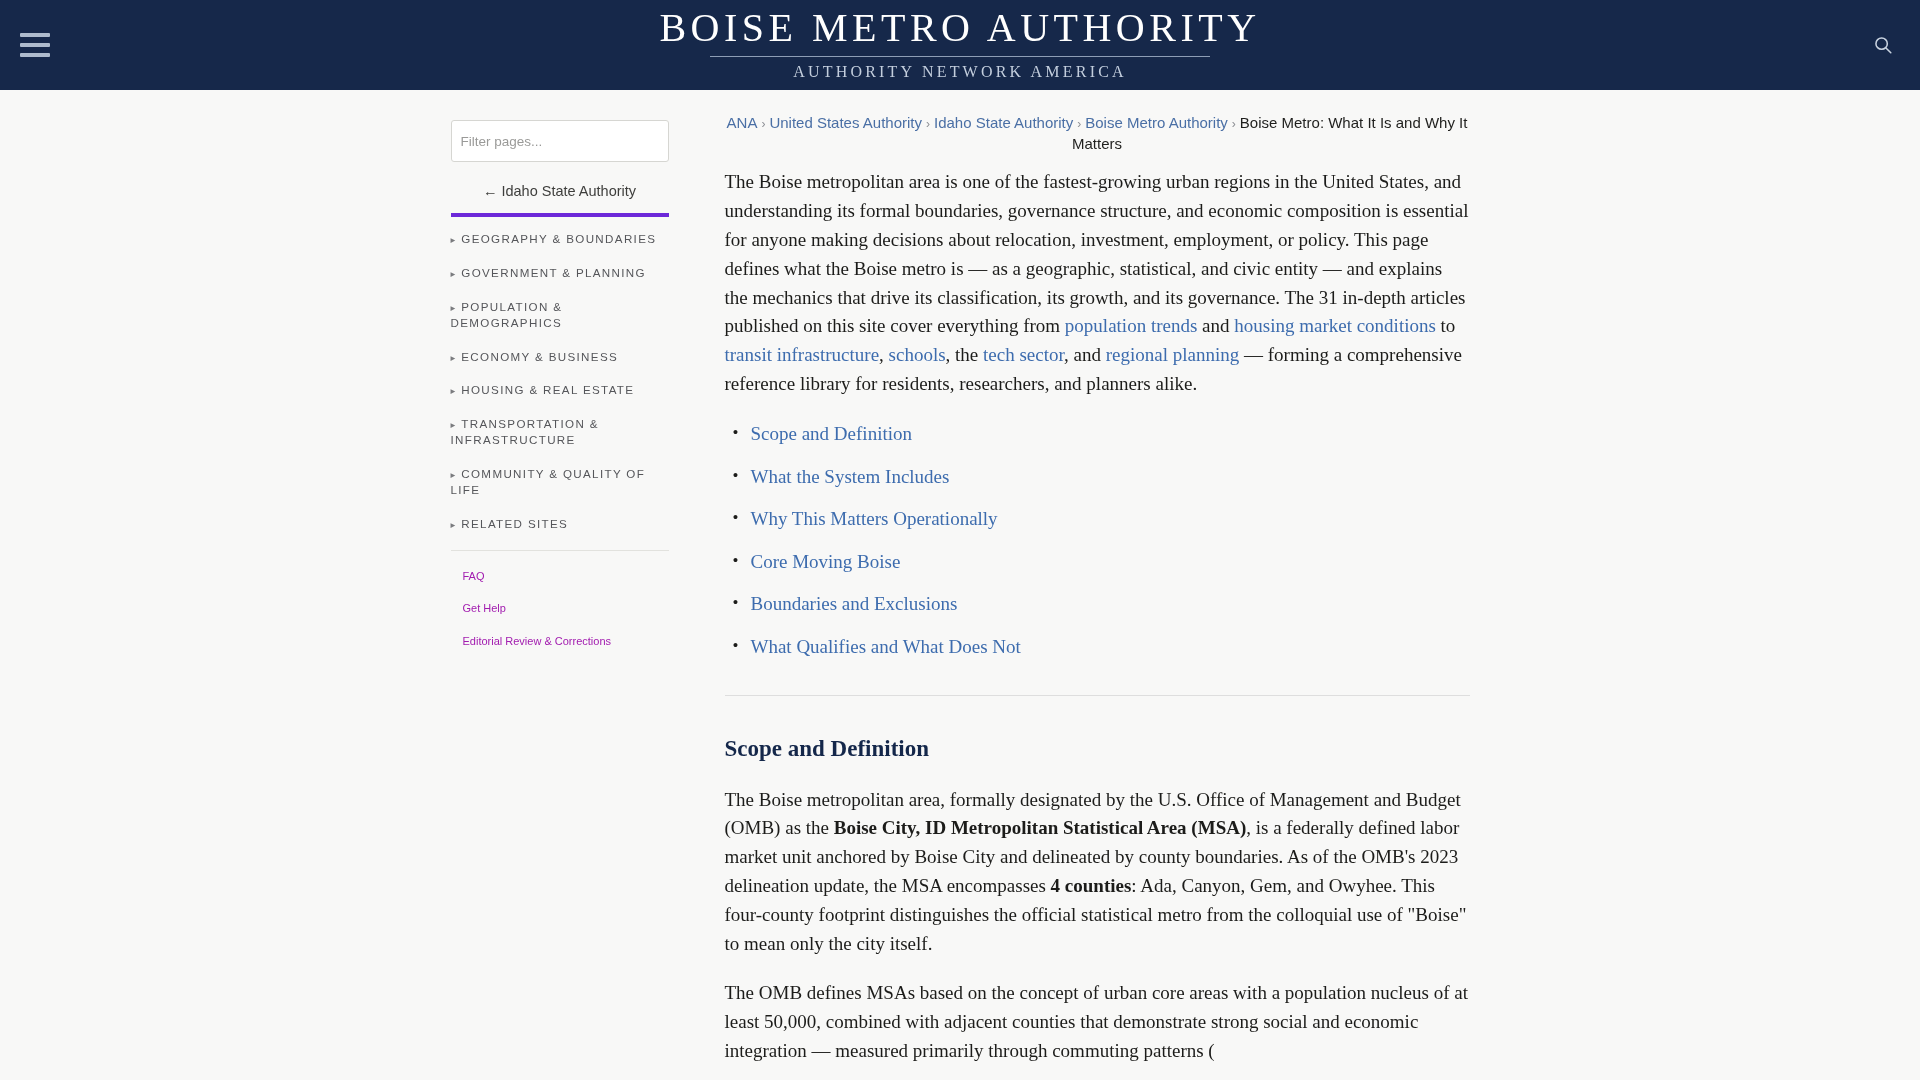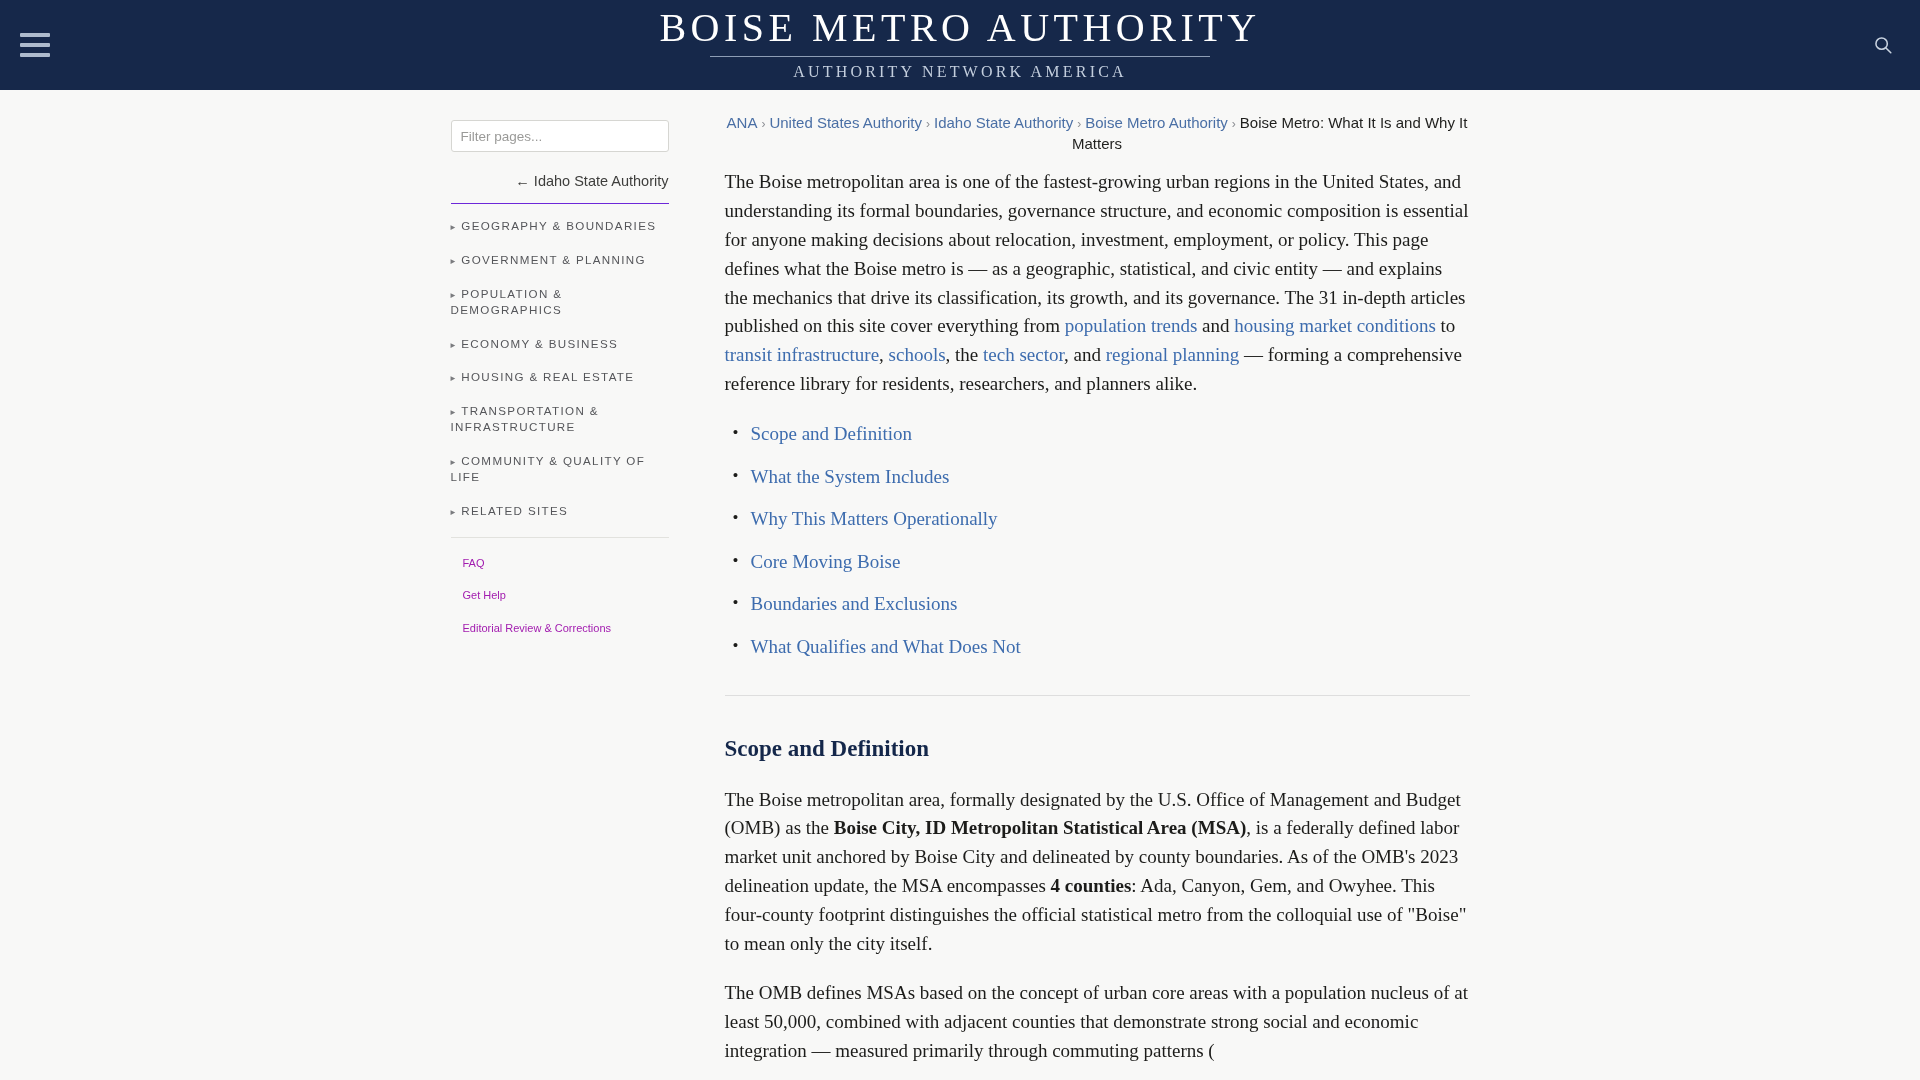--- a/index.html
+++ b/index.html
@@ -73,40 +73,40 @@
     display: flex;
     justify-content: center;
     padding-top: 22px;
     gap: 56px;
   }
 
   
   .sidebar { width: 218px; flex: 0 0 218px; padding-top: 8px; }
   .filter-input {
     width: 100%;
-    height: 32px;
+    height: 42px;
     border: 1px solid #d6d6d2;
     border-radius: 3px;
     background: #fff;
     padding: 0 9px;
     font-size: 13.5px;
     font-family: "Liberation Sans", sans-serif;
     color: #333;
     outline: none;
   }
   .filter-input::placeholder { color: #9a9a98; }
   .back-link {
     display: block;
-    text-align: right;
+    text-align: center;
     margin-top: 21px;
     font-size: 14.5px;
     color: #3e3e3c;
     text-decoration: none;
     padding-bottom: 14px;
-    border-bottom: 1px solid #6d28d9;
+    border-bottom: 4px solid #6d28d9;
     cursor: pointer;
   }
   .cat-list { margin-top: 14px; }
   .cat-item {
     display: block;
     color: #55565a;
     font-size: 11.6px;
     font-weight: normal;
     letter-spacing: 1.35px;
     line-height: 1.37;

